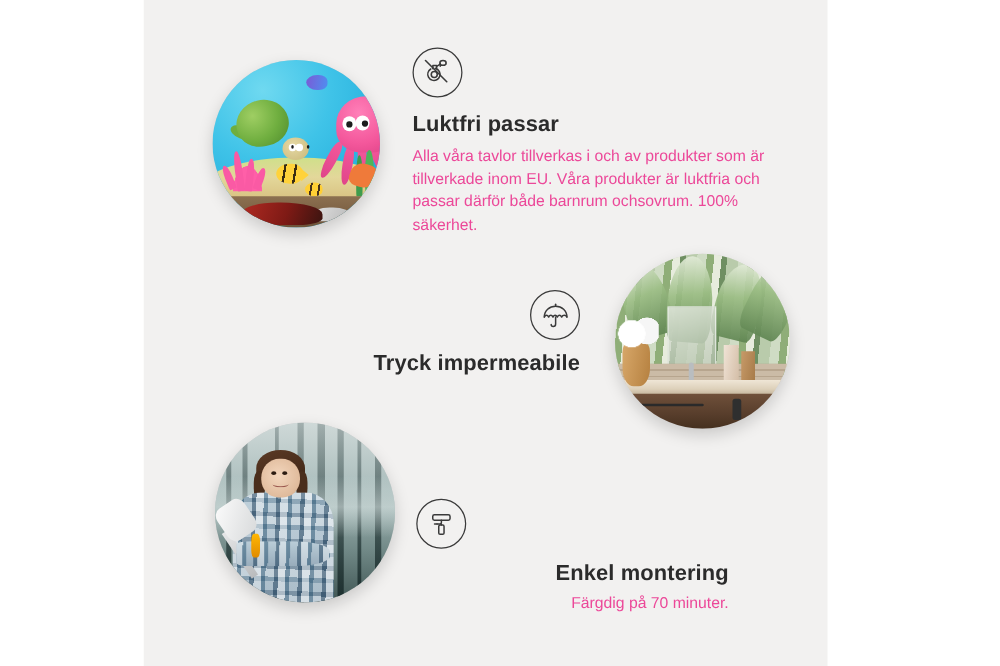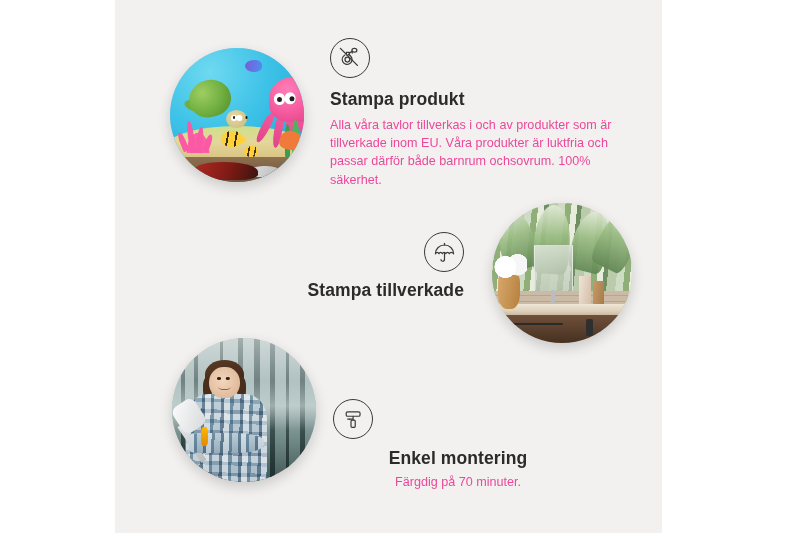--- a/index.html
+++ b/index.html
@@ -335,21 +335,21 @@
   }
 
   #feature-odorless { left:330px; top:38px; width:300px; text-align:left; }
   #feature-odorless .feat-icon { margin-bottom:11px; }
   #feature-odorless .feat-title { margin-bottom:5px; }
 
   #feature-waterproof { left:218px; top:232px; width:246px; text-align:right; }
   #feature-waterproof .feat-icon { margin-left:auto; margin-bottom:8px; }
   #feature-waterproof .feat-title { margin-bottom:4px; }
 
-  #feature-assembly { left:333px; top:399px; width:250px; text-align:center; }
+  #feature-assembly { left:333px; top:399px; width:250px; text-align:right; }
   #feature-assembly .feat-icon { margin-bottom:9px; }
   #feature-assembly .feat-title { margin-bottom:3px; }
 </style>
 </head>
 <body>
 
 <div id="stage">
 
   <div class="panel"></div>
 
@@ -433,34 +433,34 @@
       <svg width="26" height="26" viewBox="0 0 26 26" fill="none" stroke="#3a3a3a" stroke-width="1.25" stroke-linecap="round" stroke-linejoin="round">
         <path d="M7.6 10.2 C5.4 11.6 4.6 14.4 5.8 16.7 C7.1 19.1 10 20 12.4 18.8 C14.8 17.6 15.7 14.7 14.5 12.3 C13.8 10.9 12.6 10 11.2 9.7"></path>
         <path d="M9.3 9.9 L9.3 7.4 L12.3 7.4 L12.3 9.6"></path>
         <path d="M12.3 8.1 L15.2 6.3"></path>
         <ellipse cx="17.4" cy="5.3" rx="2.5" ry="1.9"></ellipse>
         <path d="M15.2 6.3 L15.2 8.0"></path>
         <circle cx="10.4" cy="14.6" r="2.4"></circle>
         <path d="M3.4 3.4 L20.4 20.4" stroke-width="1.3"></path>
       </svg>
     </div>
-    <div class="feat-title">Stampa produkt</div>
+    <div class="feat-title">Luktfri passar</div>
     <div class="feat-body">Alla våra tavlor tillverkas i och av produkter som är tillverkade inom EU. Våra produkter är luktfria och passar därför både barnrum ochsovrum. 100% säkerhet.</div>
   </div>
 
   <div class="feature" id="feature-waterproof">
     <div class="feat-icon">
       <svg width="25" height="25" viewBox="0 0 26 26" fill="none" stroke="#3a3a3a" stroke-width="1.25" stroke-linecap="round" stroke-linejoin="round">
         <path d="M3.6 14.2 C3.6 9.0 7.8 5.2 13 5.2 C18.2 5.2 22.4 9.0 22.4 14.2"></path>
         <path d="M3.6 14.2 C4.6 12.3 6.2 12.3 7.2 14.2 C8.2 12.3 9.8 12.3 10.8 14.2 C11.8 12.3 13.4 12.3 14.4 14.2 C15.4 12.3 17.0 12.3 18.0 14.2 C19.0 12.3 21.4 12.3 22.4 14.2"></path>
         <path d="M13 5.2 L13 3.6"></path>
         <path d="M13 14.2 L13 20.0 C13 21.3 12.0 22.1 11.0 22.1 C10.1 22.1 9.3 21.4 9.3 20.4"></path>
       </svg>
     </div>
-    <div class="feat-title">Stampa tillverkade</div>
+    <div class="feat-title">Tryck impermeabile</div>
   </div>
 
   <div class="feature" id="feature-assembly">
     <div class="feat-icon">
       <svg width="25" height="25" viewBox="0 0 26 26" fill="none" stroke="#3a3a3a" stroke-width="1.25" stroke-linecap="round" stroke-linejoin="round">
         <rect x="5.4" y="5.0" width="14.4" height="4.6" rx="1.4"></rect>
         <path d="M12.6 9.6 L12.6 11.4 C12.6 12.1 12.1 12.6 11.4 12.6 L9.0 12.6"></path>
         <path d="M6.9 12.6 L9.0 12.6"></path>
         <rect x="10.4" y="13.6" width="4.4" height="7.6" rx="1.1"></rect>
         <path d="M12.6 12.6 L12.6 13.6"></path>

